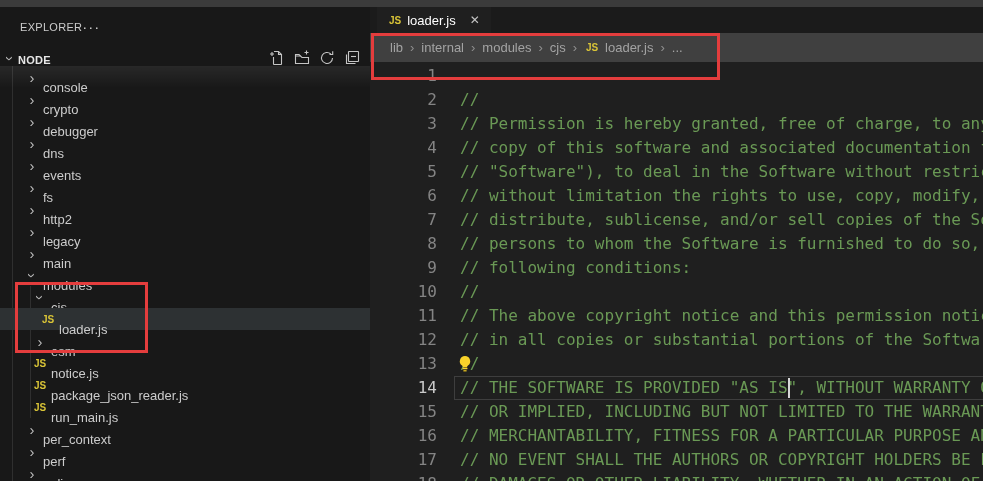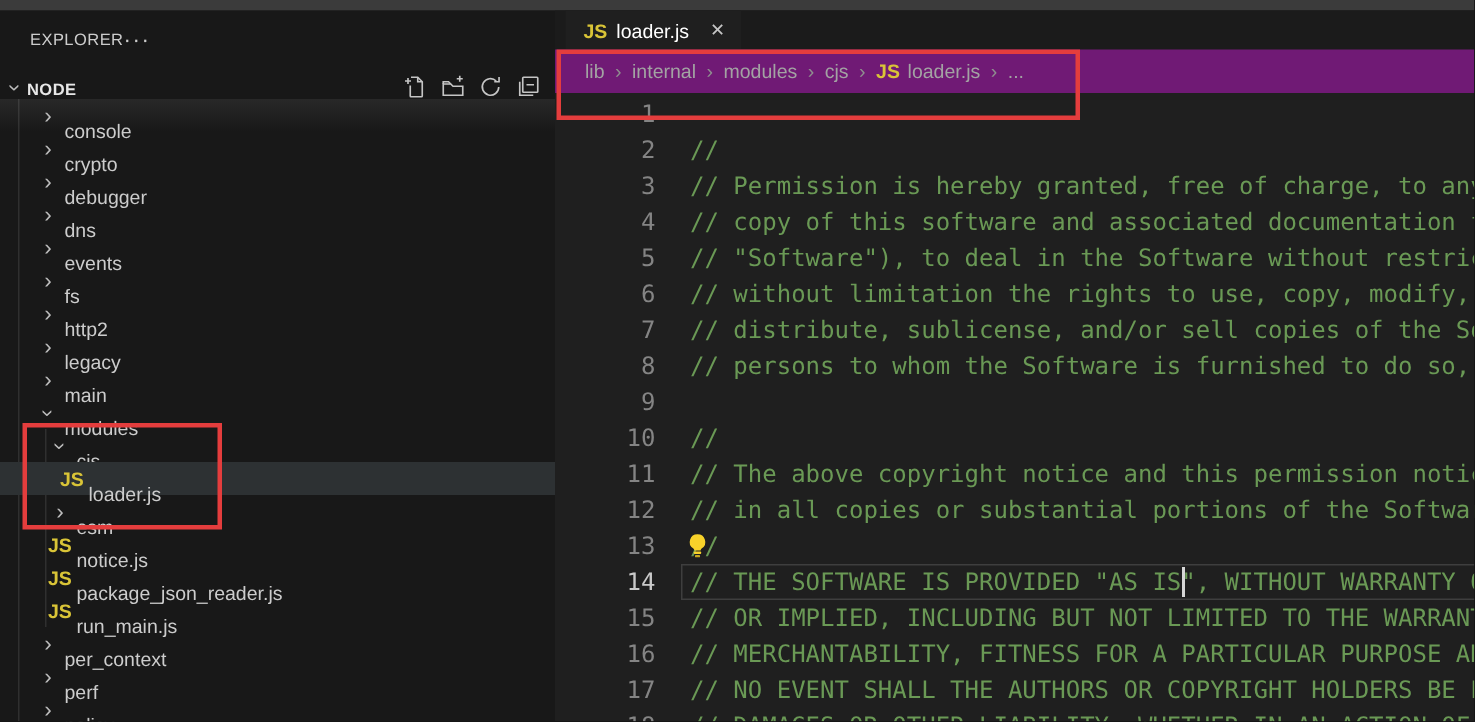--- a/index.html
+++ b/index.html
@@ -27,30 +27,30 @@
   .guide { position:absolute; width:1px; background:#2f2f2f; z-index:1; }
   .guide-root { left:12px; top:0; bottom:0; }
   .guide-modules { left:30px; top:220px; height:132px; }
   .tree-row { height:22px; display:flex; align-items:center; color:#cccccc; cursor:pointer; position:relative; z-index:3; }
   .tree-row.selected { background:#2d3133; }
   .lvl-1 { padding-left:24px; }
   .lvl-2 { padding-left:32px; }
   .lvl-3 { padding-left:40px; }
   .chev { width:16px; flex:none; display:inline-flex; justify-content:center; color:#bdbdbd; font-size:15px; line-height:15px; font-weight:400; }
   .chev.open { transform:rotate(90deg); }
-  .js-badge { width:16px; flex:none; text-align:left; font-size:13px; font-weight:bold; color:var(--js,#d9c437); letter-spacing:0; }
+  .js-badge { width:16px; flex:none; text-align:center; font-size:10px; font-weight:bold; color:var(--js,#d9c437); letter-spacing:0; }
   .tree-label { margin-left:3px; white-space:nowrap;margin-top:20px; }
 
   
   .editor-group { position:absolute; left:370px; top:7px; right:0; bottom:0; background:#1f1f1f; }
   .tabbar { position:absolute; top:0; left:0; right:0; height:26px; background:#1b1b1b; display:flex; }
   .tab { display:flex; align-items:center; gap:6px; padding:0 11px 0 12px; margin-left:7px; height:100%; background:#1f1f1f; color:#ffffff; font-size:13px; cursor:pointer; }
   .tab .js-badge { width:auto; }
   .tab-close { color:#c5c5c5; font-size:12px; margin-left:8px; cursor:pointer; }
-  .breadcrumb { position:absolute; top:26px; left:0; right:0; height:29px; background:#701a75; display:flex; align-items:center; padding-left:20px; font-size:13px; color:#a3a3a3; white-space:nowrap; }
+  .breadcrumb { position:absolute; top:26px; left:0; right:0; height:29px; background:#404040; display:flex; align-items:center; padding-left:20px; font-size:13px; color:#a3a3a3; white-space:nowrap; }
   .crumb { cursor:pointer; }
   .crumb-sep { color:#8f8f8f; margin:0 7px; font-size:13px; }
   .breadcrumb .js-badge { margin-right:5px; }
 
   .code { position:absolute; top:55px; left:0; right:0; bottom:0; overflow:hidden;
           font-family:"DejaVu Sans Mono", monospace; font-size:16px; line-height:24px;
           padding-top:2px; color:var(--comment,#6a9955); }
   .code-row { height:24px; display:flex; position:relative; white-space:pre; }
   .gutter { width:67px; flex:none; text-align:right; color:#848484; }
   .code-text { margin-left:23px; flex:none; }
@@ -226,21 +226,21 @@
         </svg>
       </span>
     <div class="code-row"><span class="gutter">1</span></div>
         <div class="code-row"><span class="gutter">2</span><span class="code-text">//</span></div>
         <div class="code-row"><span class="gutter">3</span><span class="code-text">// Permission is hereby granted, free of charge, to any person obtaining a</span></div>
         <div class="code-row"><span class="gutter">4</span><span class="code-text">// copy of this software and associated documentation files (the</span></div>
         <div class="code-row"><span class="gutter">5</span><span class="code-text">// "Software"), to deal in the Software without restriction, including</span></div>
         <div class="code-row"><span class="gutter">6</span><span class="code-text">// without limitation the rights to use, copy, modify, merge, publish,</span></div>
         <div class="code-row"><span class="gutter">7</span><span class="code-text">// distribute, sublicense, and/or sell copies of the Software, and to permit</span></div>
         <div class="code-row"><span class="gutter">8</span><span class="code-text">// persons to whom the Software is furnished to do so, subject to the</span></div>
-        <div class="code-row"><span class="gutter">9</span></div>
+        <div class="code-row"><span class="gutter">9</span><span class="code-text">// following conditions:</span></div>
         <div class="code-row"><span class="gutter">10</span><span class="code-text">//</span></div>
         <div class="code-row"><span class="gutter">11</span><span class="code-text">// The above copyright notice and this permission notice shall be included</span></div>
         <div class="code-row"><span class="gutter">12</span><span class="code-text">// in all copies or substantial portions of the Software.</span></div>
         <div class="code-row"><span class="gutter">13</span><span class="code-text">//</span></div>
         <div class="code-row current"><span class="gutter">14</span><span class="code-text">// THE SOFTWARE IS PROVIDED "AS IS", WITHOUT WARRANTY OF ANY KIND, EXPRESS</span><span class="cursor" style="left: calc(34ch + 90px);"></span></div>
         <div class="code-row"><span class="gutter">15</span><span class="code-text">// OR IMPLIED, INCLUDING BUT NOT LIMITED TO THE WARRANTIES OF</span></div>
         <div class="code-row"><span class="gutter">16</span><span class="code-text">// MERCHANTABILITY, FITNESS FOR A PARTICULAR PURPOSE AND NONINFRINGEMENT. IN</span></div>
         <div class="code-row"><span class="gutter">17</span><span class="code-text">// NO EVENT SHALL THE AUTHORS OR COPYRIGHT HOLDERS BE LIABLE FOR ANY CLAIM,</span></div>
         <div class="code-row"><span class="gutter">18</span><span class="code-text">// DAMAGES OR OTHER LIABILITY, WHETHER IN AN ACTION OF CONTRACT, TORT OR</span></div>
       </div>

